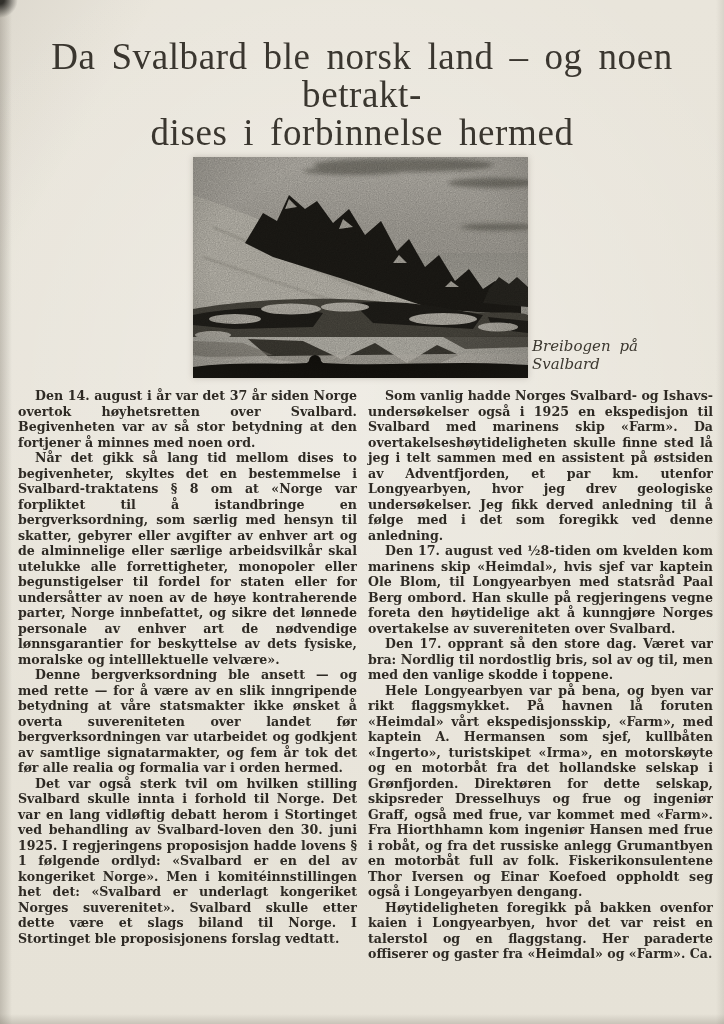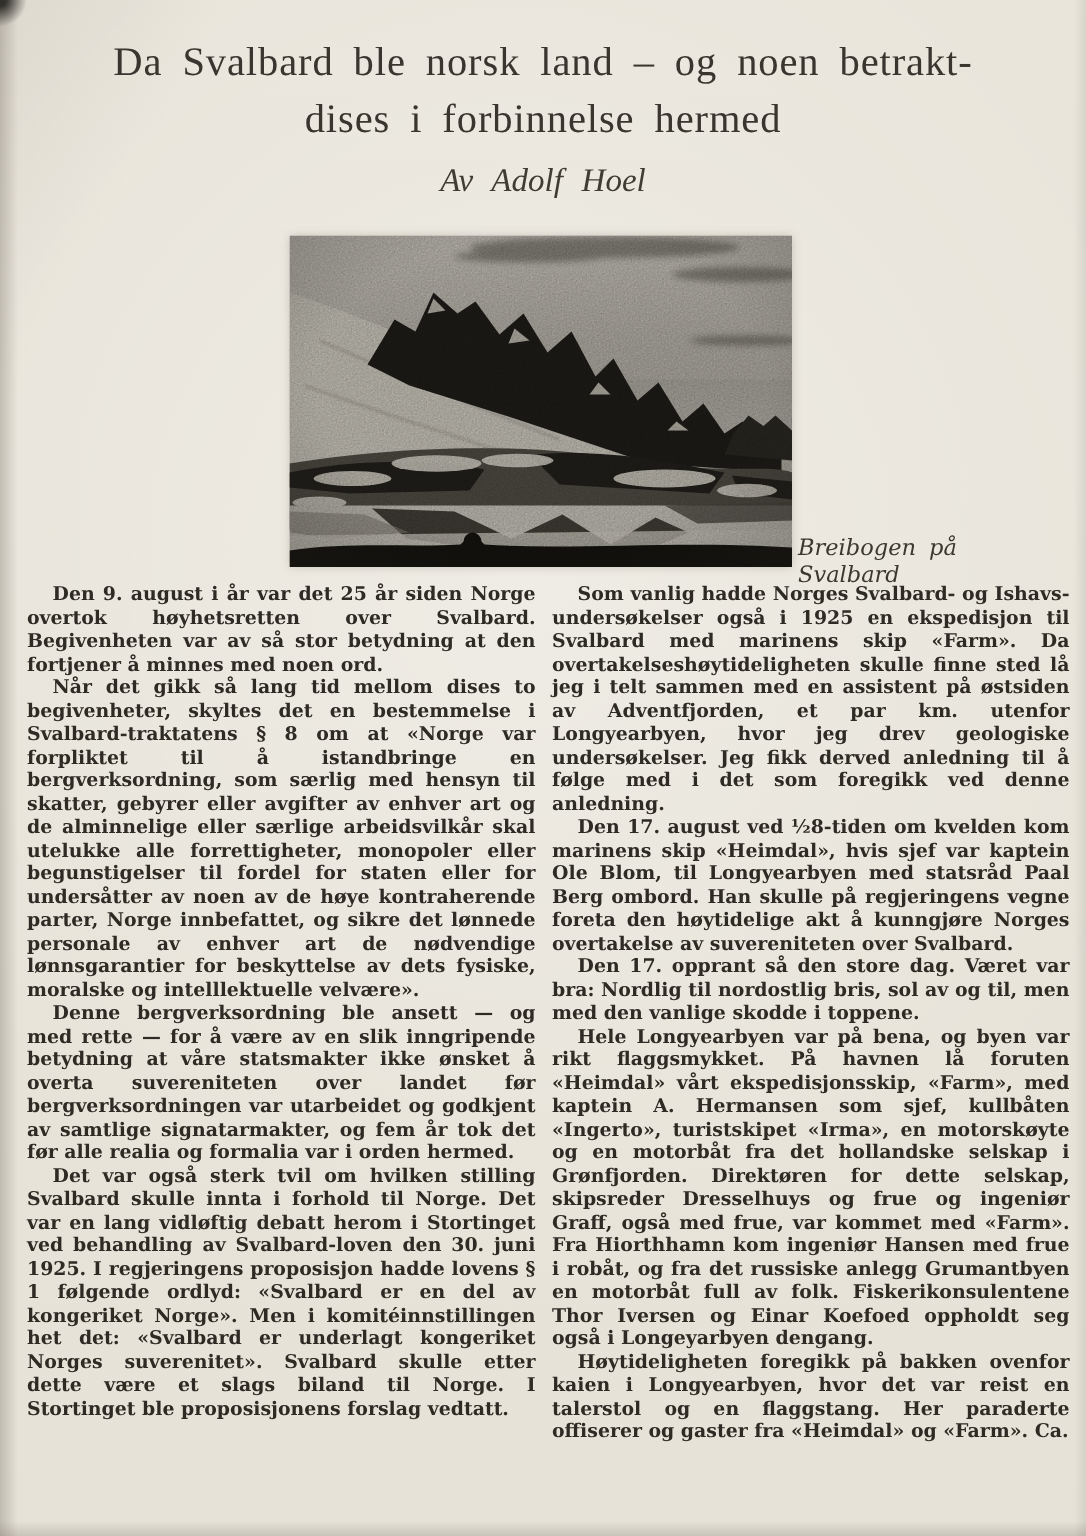--- a/index.html
+++ b/index.html
@@ -28,24 +28,24 @@
   .edge-right {
     position: absolute; right: 0; top: 0; width: 8px; height: 100%;
     background: linear-gradient(to left, rgba(95,88,76,0.12), rgba(95,88,76,0));
   }
   .corner-mark {
     position: absolute; left: 0; top: 0; width: 18px; height: 18px;
     background: radial-gradient(circle at 0 0, rgba(25,24,20,0.85) 0 4px, rgba(25,24,20,0) 70%);
   }
   header { position: absolute; left: 0; top: 22px; width: 724px; text-align: center; }
   .title {
-    margin: 0;
+    margin: 16px;
     font-family: "Liberation Serif", serif;
     font-weight: 400;
-    font-size: 27px;
+    font-size: 37px;
     line-height: 38px;
     letter-spacing: 0.6px;
     word-spacing: 6px;
     color: #3a362f;
   }
   .title .tline { display: block; }
   .byline {
     margin-top: 9px;
     font-family: "Liberation Serif", serif;
     font-style: italic;
@@ -54,21 +54,21 @@
     color: #403c34;
     text-align: center;
   }
   figure.photo {
     position: absolute; left: 193px; top: 157px;
     width: 335px; height: 221px; margin: 0;
     box-shadow: 0 0 6px rgba(120,112,98,0.35);
   }
   figure.photo svg { display: block; width: 335px; height: 221px; }
   .caption {
-    position: absolute; left: 532px; top: 356px; width: 180px;
+    position: absolute; left: 532px; top: 337px; width: 180px;
     font-family: "DejaVu Serif", serif;
     font-style: italic;
     font-size: 15px;
     word-spacing: 4px;
     color: #3c3830;
   }
   .col {
     position: absolute; top: 388px;
     font-size: 12.6px;
     line-height: 15.5px;
@@ -179,21 +179,21 @@
       <path d="M0,210 C40,204 80,208 114,206 L116,204 A6,6 0 0 1 128,204 L130,206 C190,210 260,203 335,208 L335,221 L0,221 Z" fill="#15130e"></path>
 
       <rect x="0" y="0" width="335" height="221" filter="url(#grain)" opacity="0.35"></rect>
       <rect x="0" y="0" width="335" height="221" fill="url(#vig)"></rect>
     </svg>
   </figure>
 
   <div class="caption">Breibogen på Svalbard</div>
 
   <div class="col col-left">
-      <p>Den 9. august i år var det 25 år siden Norge overtok høyhetsretten over Svalbard. Begivenheten var av så stor betydning at den fortjener å minnes med noen ord.</p>
+      <p>Den 14. august i år var det 37 år siden Norge overtok høyhetsretten over Svalbard. Begivenheten var av så stor betydning at den fortjener å minnes med noen ord.</p>
       <p>Når det gikk så lang tid mellom dises to begivenheter, skyltes det en bestemmelse i Svalbard-traktatens § 8 om at «Norge var forpliktet til å istandbringe en bergverksordning, som særlig med hensyn til skatter, gebyrer eller avgifter av enhver art og de alminnelige eller særlige arbeidsvilkår skal utelukke alle forrettigheter, monopoler eller begunstigelser til fordel for staten eller for undersåtter av noen av de høye kontraherende parter, Norge innbefattet, og sikre det lønnede personale av enhver art de nødvendige lønnsgarantier for beskyttelse av dets fysiske, moralske og intelllektuelle velvære».</p>
       <p>Denne bergverksordning ble ansett — og med rette — for å være av en slik inngripende betydning at våre statsmakter ikke ønsket å overta suvereniteten over landet før bergverksordningen var utarbeidet og godkjent av samtlige signatarmakter, og fem år tok det før alle realia og formalia var i orden hermed.</p>
       <p>Det var også sterk tvil om hvilken stilling Svalbard skulle innta i forhold til Norge. Det var en lang vidløftig debatt herom i Stortinget ved behandling av Svalbard-loven den 30. juni 1925. I regjeringens proposisjon hadde lovens § 1 følgende ordlyd: «Svalbard er en del av kongeriket Norge». Men i komitéinnstillingen het det: «Svalbard er underlagt kongeriket Norges suverenitet». Svalbard skulle etter dette være et slags biland til Norge. I Stortinget ble proposisjonens forslag vedtatt.</p>
     </div>
   <div class="col col-right">
       <p>Som vanlig hadde Norges Svalbard- og Ishavs-undersøkelser også i 1925 en ekspedisjon til Svalbard med marinens skip «Farm». Da overtakelseshøytideligheten skulle finne sted lå jeg i telt sammen med en assistent på østsiden av Adventfjorden, et par km. utenfor Longyearbyen, hvor jeg drev geologiske undersøkelser. Jeg fikk derved anledning til å følge med i det som foregikk ved denne anledning.</p>
       <p>Den 17. august ved ½8-tiden om kvelden kom marinens skip «Heimdal», hvis sjef var kaptein Ole Blom, til Longyearbyen med statsråd Paal Berg ombord. Han skulle på regjeringens vegne foreta den høytidelige akt å kunngjøre Norges overtakelse av suvereniteten over Svalbard.</p>
       <p>Den 17. opprant så den store dag. Været var bra: Nordlig til nordostlig bris, sol av og til, men med den vanlige skodde i toppene.</p>
       <p>Hele Longyearbyen var på bena, og byen var rikt flaggsmykket. På havnen lå foruten «Heimdal» vårt ekspedisjonsskip, «Farm», med kaptein A. Hermansen som sjef, kullbåten «Ingerto», turistskipet «Irma», en motorskøyte og en motorbåt fra det hollandske selskap i Grønfjorden. Direktøren for dette selskap, skipsreder Dresselhuys og frue og ingeniør Graff, også med frue, var kommet med «Farm». Fra Hiorthhamn kom ingeniør Hansen med frue i robåt, og fra det russiske anlegg Grumantbyen en motorbåt full av folk. Fiskerikonsulentene Thor Iversen og Einar Koefoed oppholdt seg også i Longeyarbyen dengang.</p>
       <p>Høytideligheten foregikk på bakken ovenfor kaien i Longyearbyen, hvor det var reist en talerstol og en flaggstang. Her paraderte offiserer og gaster fra «Heimdal» og «Farm». Ca.</p>

